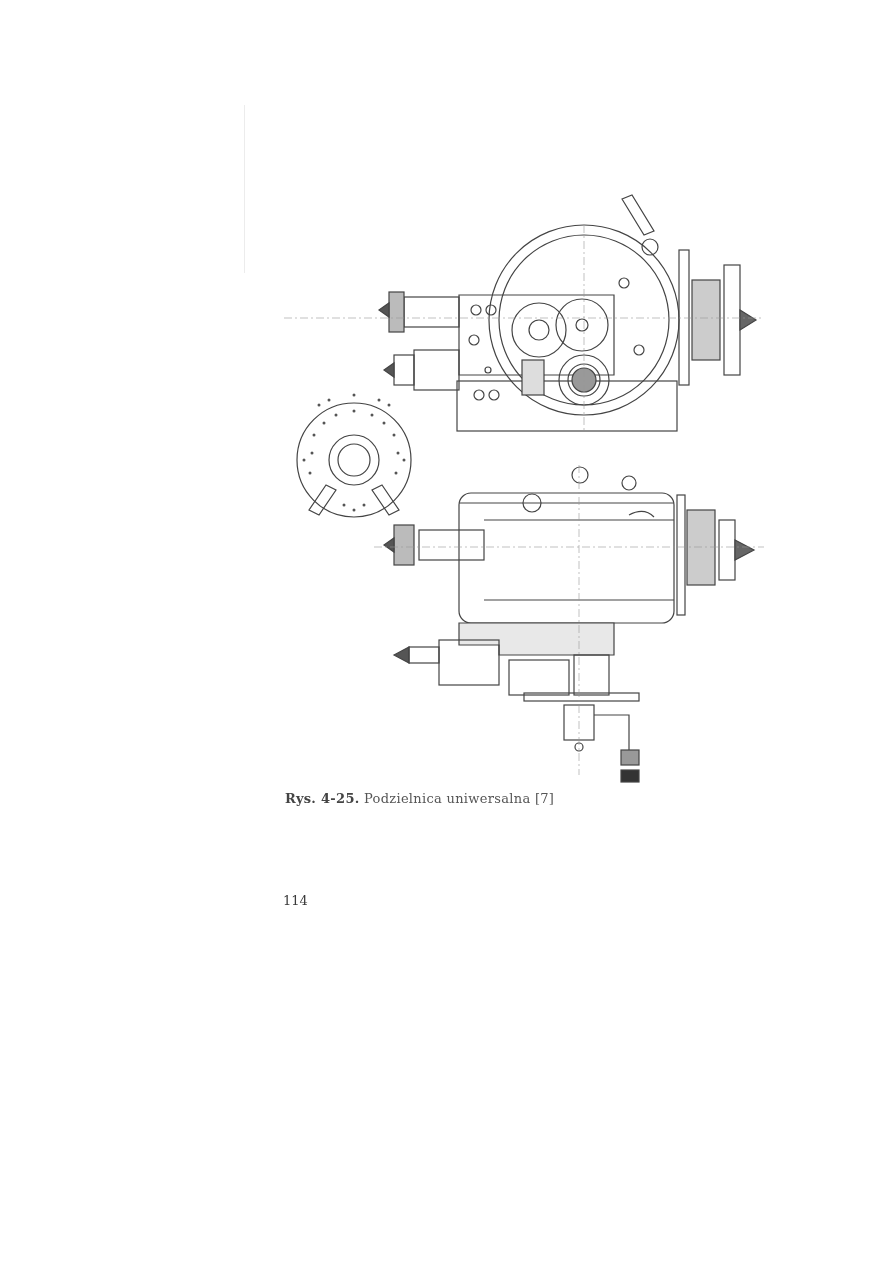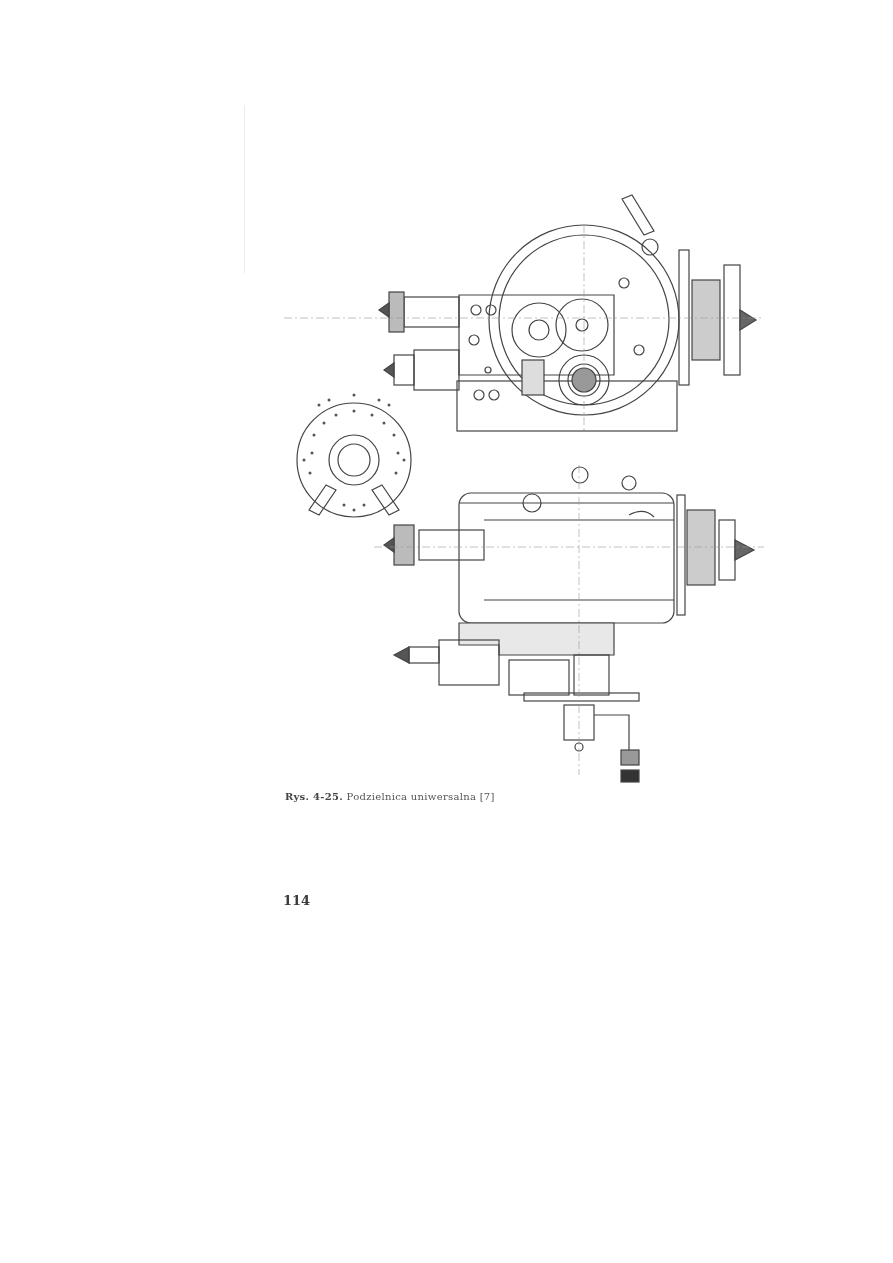--- a/index.html
+++ b/index.html
@@ -1,22 +1,22 @@
 <!DOCTYPE html>
 <html><head>
 <meta charset="utf-8">
 <style>
   html, body { margin: 0; padding: 0; background: #ffffff; }
   body { width: 893px; height: 1263px; position: relative; overflow: hidden; font-family: "DejaVu Serif", serif; }
   .faint-rule { position: absolute; left: 244px; top: 105px; width: 1px; height: 168px; background: #ececec; }
   .figure { position: absolute; left: 284px; top: 185px; width: 480px; height: 600px; }
   .figure svg { width: 100%; height: 100%; }
-  .caption { position: absolute; left: 285px; top: 791px; font-size: 10px; color: #555; letter-spacing: 0.3px; white-space: nowrap; }
+  .caption { position: absolute; left: 285px; top: 791px; font-size: 13px; color: #555; letter-spacing: 0.3px; white-space: nowrap; }
   .caption .label { font-weight: bold; color: #444; }
-  .page-number { position: absolute; left: 283px; top: 893px; font-size: 13px; font-weight: bold; color: #3a3a3a; }
+  .page-number { position: absolute; left: 283px; top: 893px; font-size: 13px; font-weight: normal; color: #3a3a3a; }
 </style>
 </head>
 <body>
 
 <div class="faint-rule"></div>
 
 <div class="figure">
   <svg viewBox="0 0 480 600" xmlns="http://www.w3.org/2000/svg" fill="none" stroke="#444" stroke-width="1.2">
 
     <g>

